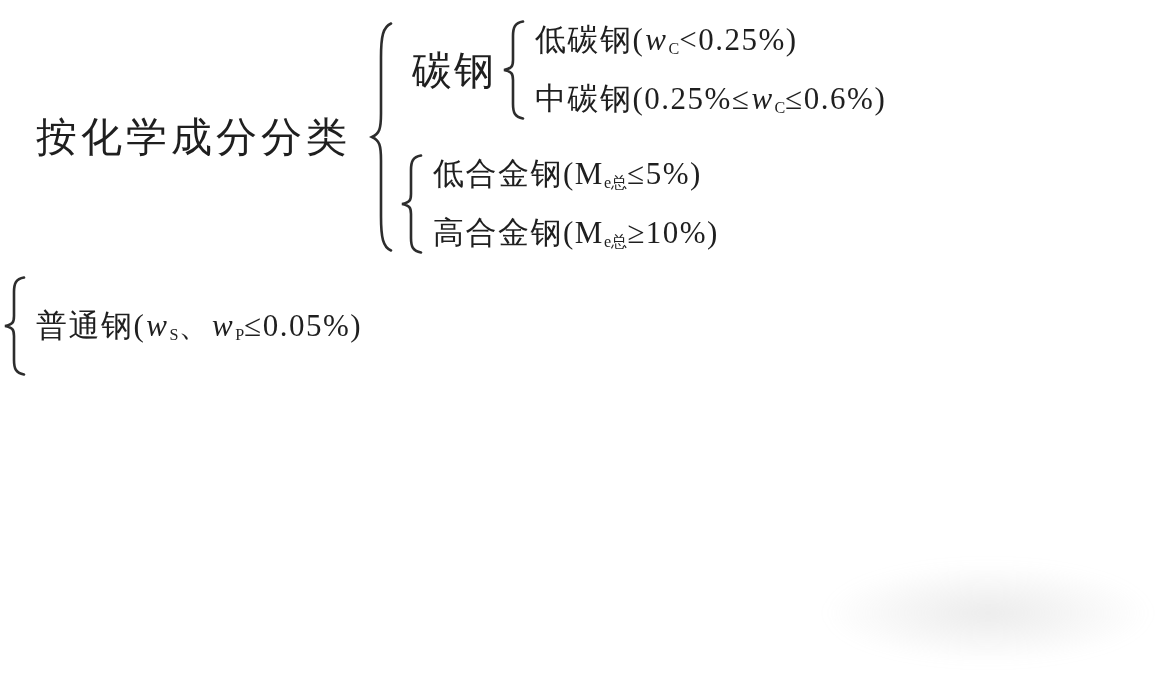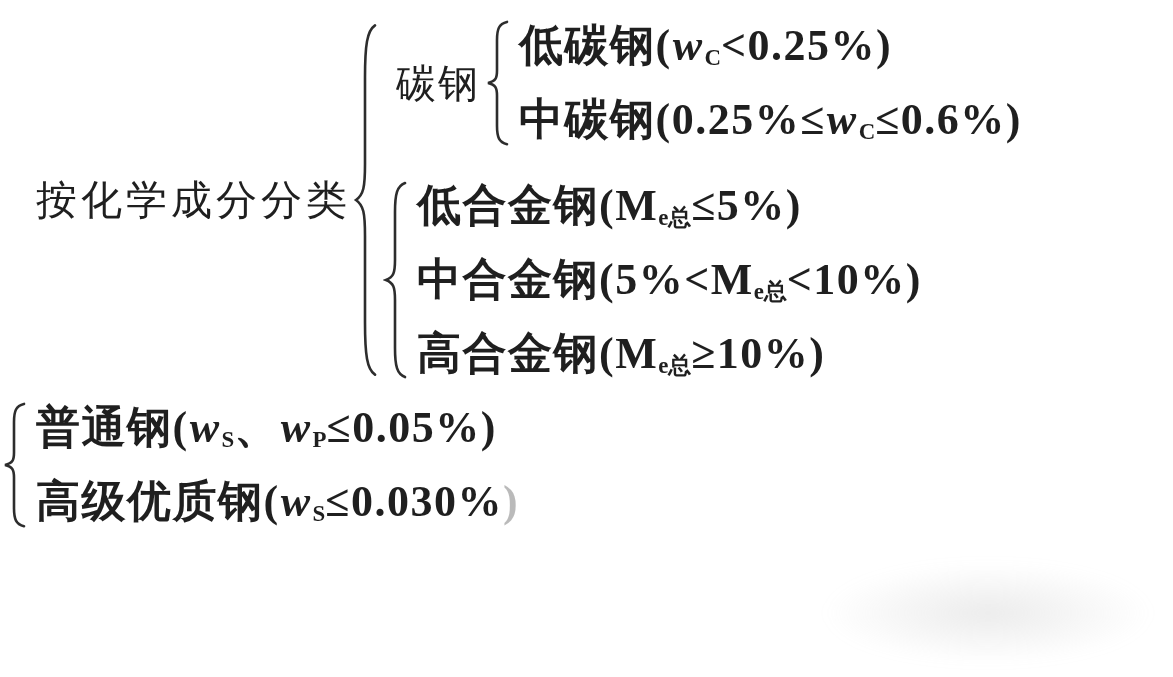--- a/index.html
+++ b/index.html
@@ -14,40 +14,39 @@
   .canvas { position: absolute; inset: 0; }
 
   .tree { display: flex; align-items: center; }
   .tree-chem { margin: 20px 0 0 36px; }
   .tree-qual { margin: 22px 0 0 2px; }
 
   .root-label {
     font-size: 41px;
     letter-spacing: 4px;
     white-space: nowrap;
-    margin-right: 2px;
+    margin-right: 18px;
   }
   .node-label {
     font-size: 40px;
     letter-spacing: 2px;
     white-space: nowrap;
     margin-right: 5px;
     margin-left: 13px;
   }
 
   .branches { display: flex; flex-direction: column; gap: 34px; margin-left: 6px; }
   .branch { display: flex; align-items: center; }
   .leaves { display: flex; flex-direction: column; gap: 22px; margin-left: 10px; }
 
   .leaf {
-    font-size: 44px;
+    font-size: 31px;
     line-height: 1.18;
     letter-spacing: 1.5px;
     white-space: nowrap;
-    font-weight: bold;
   }
 
   .brace { width: 24px; align-self: stretch; flex: 0 0 auto; }
   .brace path {
     stroke: #2d2d2d;
     stroke-width: 2.6;
     fill: none;
     vector-effect: non-scaling-stroke;
     stroke-linecap: round;
   }
@@ -88,32 +87,30 @@
           <div class="leaf"><span class="seg-n">中碳钢(0.25%≤</span><span class="seg-v">w</span><span class="seg-s">C</span><span class="seg-n">≤0.6%)</span></div>
         </div>
       </div>
 
       <div class="branch">
         <svg class="brace" viewBox="0 0 24 100" preserveAspectRatio="none" aria-hidden="true">
           <path d="M22,1.5 C14,3 12,7 12,16 L12,40 C12,46.5 10.5,48.5 3,50 C10.5,51.5 12,53.5 12,60 L12,84 C12,93 14,97 22,98.5"></path>
         </svg>
         <div class="leaves">
           <div class="leaf"><span class="seg-n">低合金钢(M</span><span class="seg-s">e总</span><span class="seg-n">≤5%)</span></div>
-          <div class="leaf"><span class="seg-n">中合金钢(5%&lt;M</span><span class="seg-s">e总</span><span class="seg-n">&lt;10%)</span></div>
           <div class="leaf"><span class="seg-n">高合金钢(M</span><span class="seg-s">e总</span><span class="seg-n">≥10%)</span></div>
         </div>
       </div>
 
     </div>
   </div>
 
   <div class="tree tree-qual">
     <svg class="brace" viewBox="0 0 24 100" preserveAspectRatio="none" aria-hidden="true">
       <path d="M22,1.5 C14,3 12,7 12,16 L12,40 C12,46.5 10.5,48.5 3,50 C10.5,51.5 12,53.5 12,60 L12,84 C12,93 14,97 22,98.5"></path>
     </svg>
     <div class="leaves">
       <div class="leaf"><span class="seg-n">普通钢(</span><span class="seg-v">w</span><span class="seg-s">S</span><span class="seg-n">、</span><span class="seg-v">w</span><span class="seg-s">P</span><span class="seg-n">≤0.05%)</span></div>
-      <div class="leaf"><span class="seg-n">高级优质钢(</span><span class="seg-v">w</span><span class="seg-s">S</span><span class="seg-n">≤0.030%</span><span class="seg-f">)</span></div>
     </div>
   </div>
 
   <div class="smudge"></div>
 </div>
 
 </body></html>

